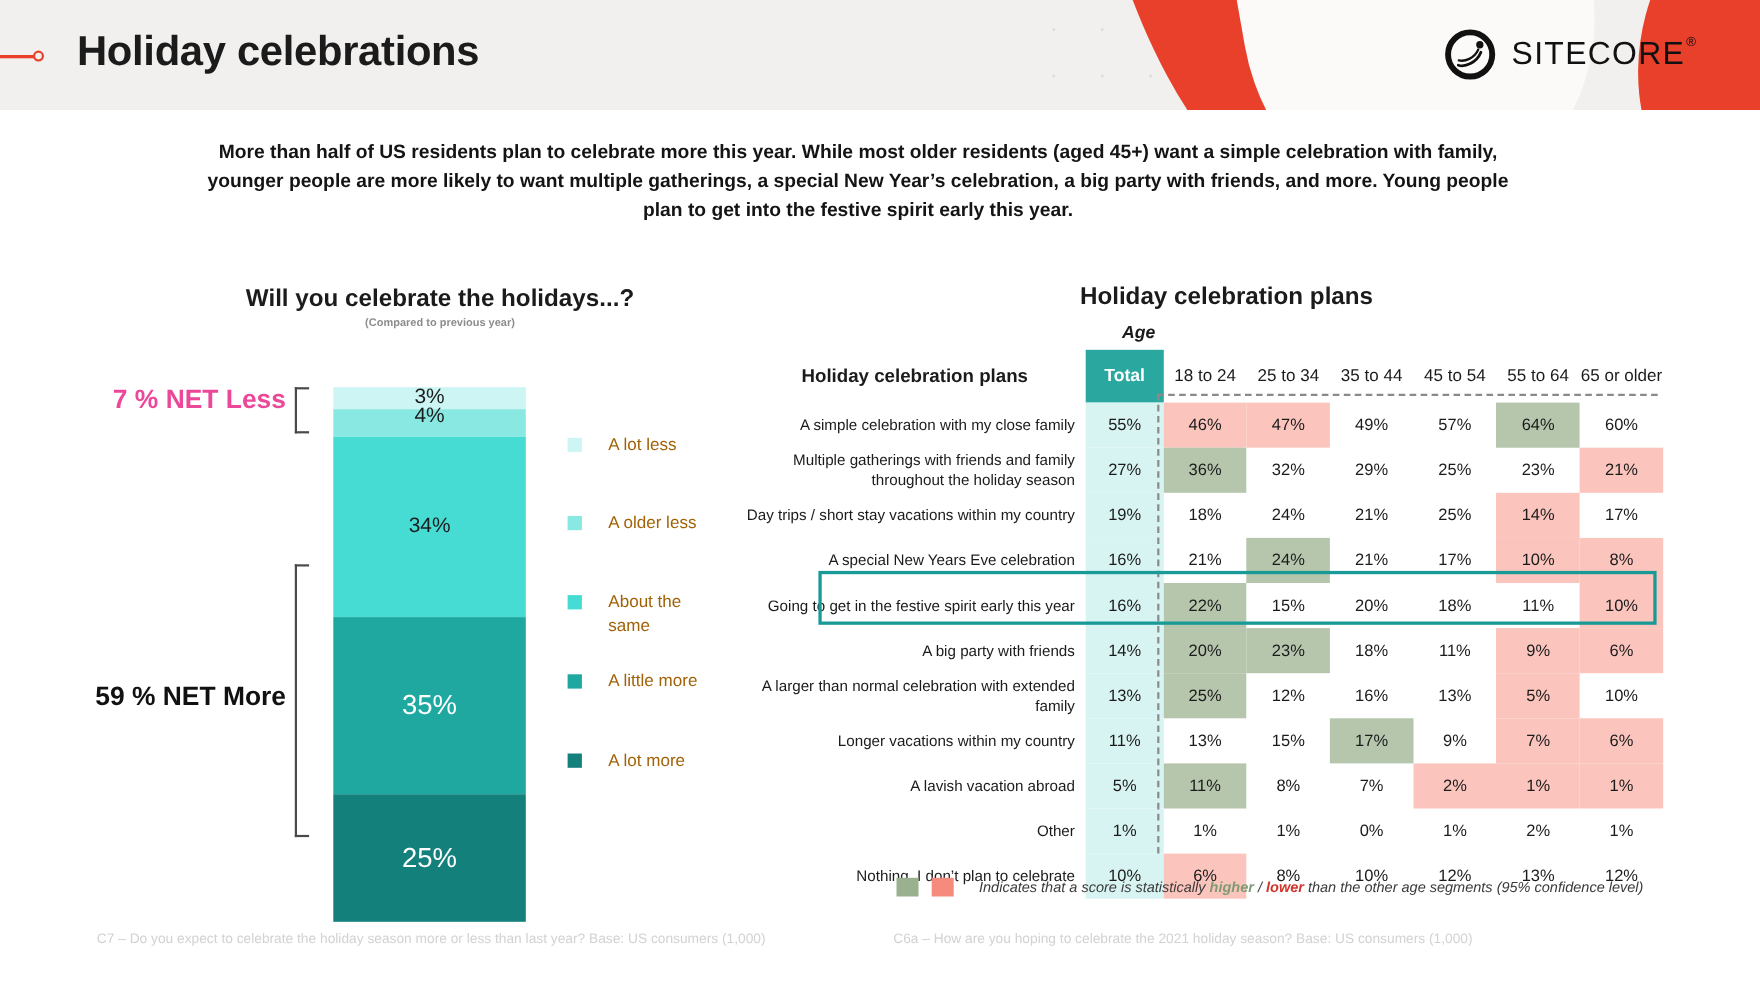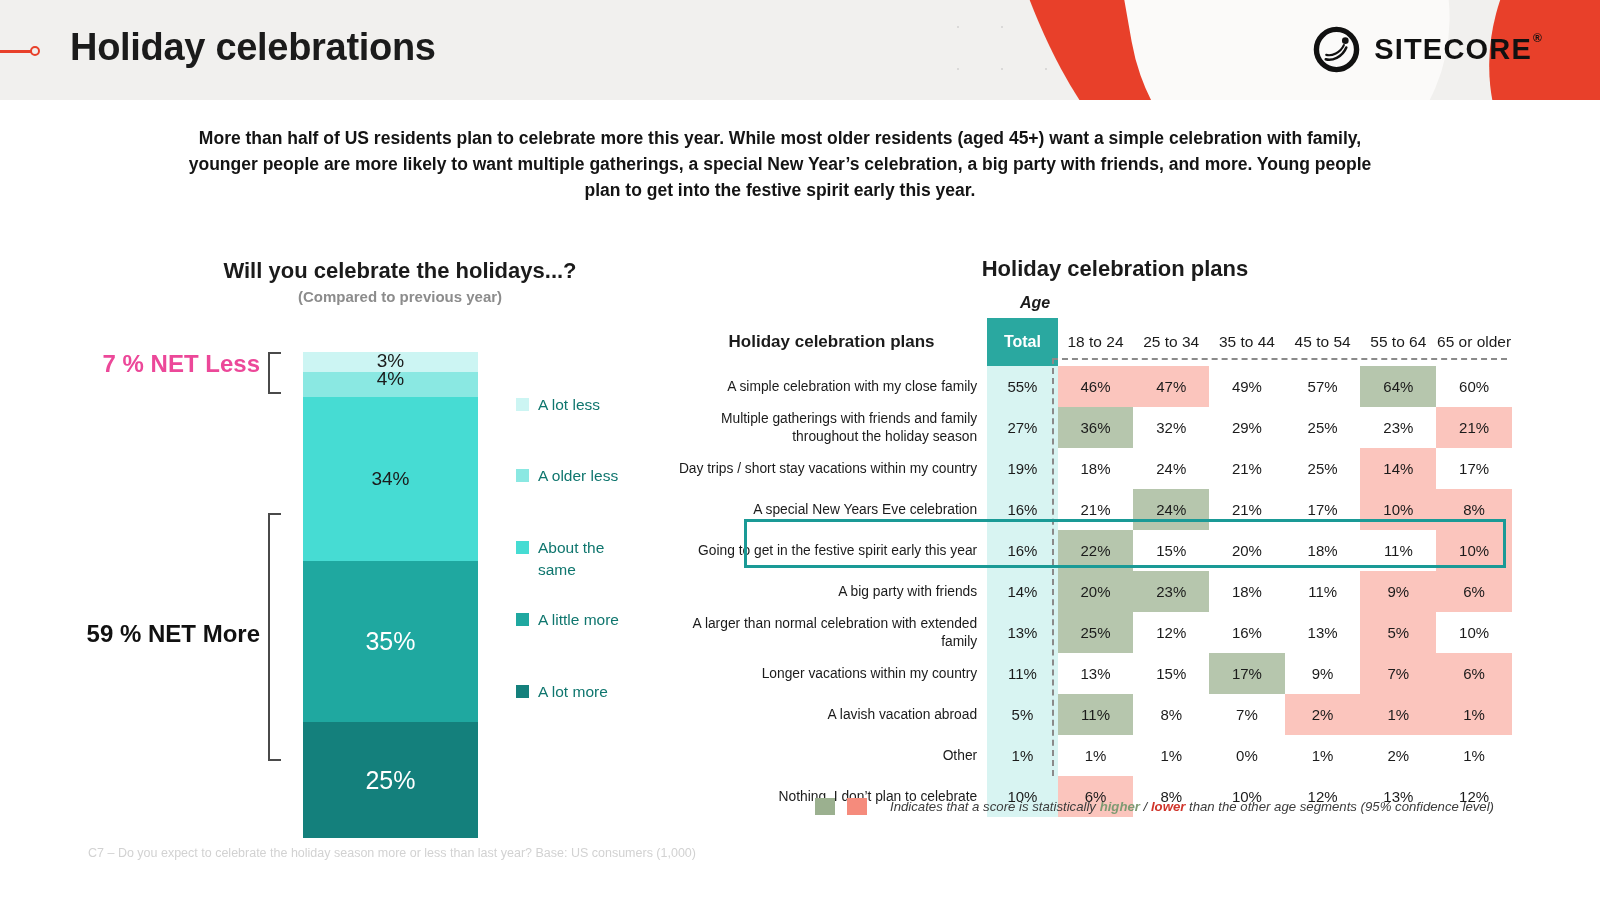--- a/index.html
+++ b/index.html
@@ -44,38 +44,38 @@
   }
   .title-bullet .line { position:absolute; left:0; top:4px; width:32px; height:2.6px; background:#e8402a; }
   .title-bullet .ring { position:absolute; left:30px; top:0px; width:10px; height:10px;
       border:2.2px solid #e8402a; border-radius:50%; background:#f1f0ee; }
   .page-title {
     position:absolute; left:70px; top:26px;
     font-size:38px; font-weight:bold; color:#1b1b1b; letter-spacing:-.3px;
   }
   .logo { position:absolute; right:68px; top:26px; display:flex; align-items:center; gap:14px; }
   .logo-mark { width:47px; height:47px; position:relative; }
-  .logo-word { font-size:29px; font-weight:bold; letter-spacing:1.2px; color:#111; position:relative; }
+  .logo-word { font-size:29px; font-weight:normal; letter-spacing:1.2px; color:#111; position:relative; }
   .logo-word .reg { position:absolute; top:-2px; right:-11px; font-size:12px; }
 
   
   .intro {
     position:absolute; left:185px; top:126px; width:1190px;
     text-align:center; font-size:17.5px; font-weight:bold; color:#141414;
     line-height:1.48;
   }
 
   
   .left-title {
     position:absolute; left:90px; top:258px; width:620px; text-align:center;
     font-size:22px; font-weight:bold; color:#1b1b1b;
   }
   .left-sub {
     position:absolute; left:90px; top:288px; width:620px; text-align:center;
-    font-size:15px; font-weight:bold; color:#8c8c8c;
+    font-size:10px; font-weight:bold; color:#8c8c8c;
   }
   .bar {
     position:absolute; left:303px; top:352px; width:175px; height:406px;
     box-shadow: 0 0 0 0 transparent;
   }
   .seg { position:relative; width:100%; display:flex; align-items:center; justify-content:center; }
   .seg span { font-size:19px; color:#1b1b1b; }
   .seg.dark span { color:#ffffff; font-size:25px; }
   .seg.s1 { height:20px; }
   .seg.s2 { height:25px; }
@@ -94,21 +94,21 @@
   }
   .brace {
     position:absolute; border:2px solid #4a4a4a; border-right:none; width:13px;
   }
   .brace.less { left:268px; top:352px; height:42px; }
   .brace.more { left:268px; top:513px; height:248px; }
 
   .legend { position:absolute; left:516px; top:394px; width:170px; }
   .legend-item { display:flex; align-items:flex-start; gap:9px; position:absolute; }
   .legend-sw { width:13px; height:13px; flex:0 0 13px; margin-top:4px; }
-  .legend-tx { font-size:15.5px; color:#0f766e; line-height:1.42; }
+  .legend-tx { font-size:15.5px; color:#a16207; line-height:1.42;margin-left:15px; }
 
   
   .right-title {
     position:absolute; left:760px; top:256px; width:710px; text-align:center;
     font-size:22px; font-weight:bold; color:#1b1b1b;
   }
   .age-lbl {
     position:absolute; left:1020px; top:294px; font-size:16px;
     font-weight:bold; font-style:italic; color:#1b1b1b;
   }
@@ -368,13 +368,14 @@
 
   <div class="sig-note">
     <div class="sig-sw" style="background:#9bb08f"></div>
     <div class="sig-sw" style="background:#f58b7c"></div>
     <div class="sig-tx">
       <span>Indicates that a score is statistically </span><b class="g">higher</b><span> / </span><b class="r">lower</b><span> than the other age segments (95% confidence level)</span>
     </div>
   </div>
 
   <div class="fn fn1">C7 – Do you expect to celebrate the holiday season more or less than last year? Base: US consumers (1,000)</div>
+  <div class="fn fn2">C6a – How are you hoping to celebrate the 2021 holiday season? Base: US consumers (1,000)</div>
 </div>
 
 </body></html>

